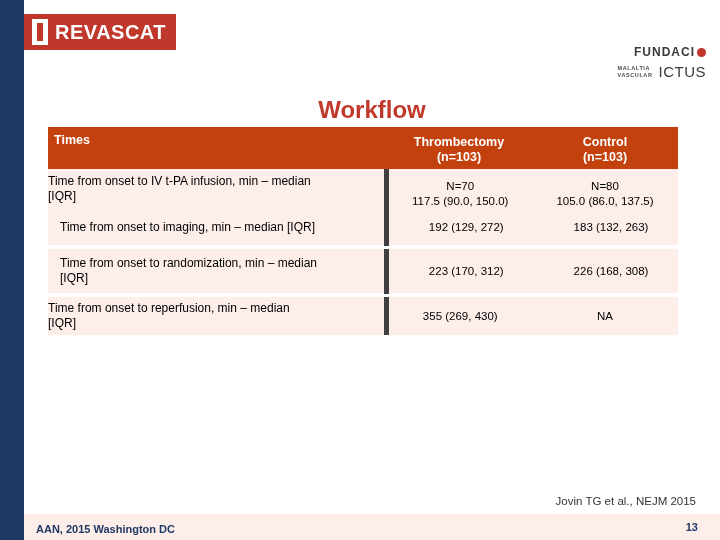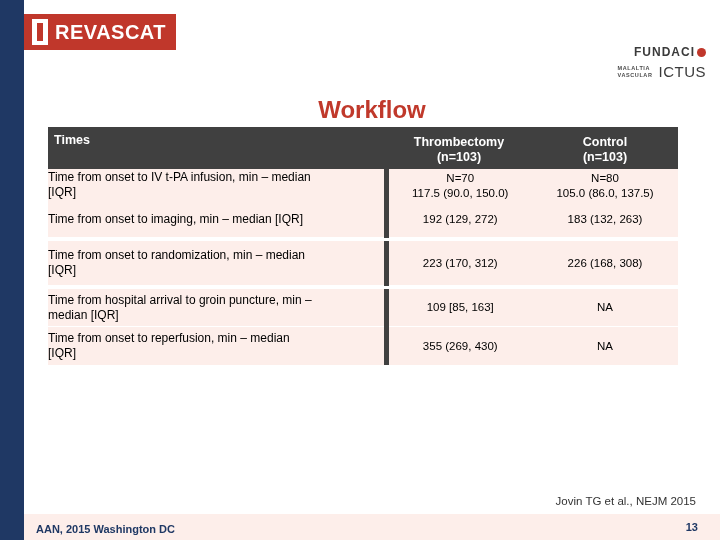--- a/index.html
+++ b/index.html
@@ -129,21 +129,21 @@
   }
   .tbl td {
     vertical-align: middle;
     padding: 0;
   }
   .col-a { width: 338px; }
   .col-b { width: 146px; }
   .col-c { width: 146px; }
 
   .hdr {
-    background: #404040;
+    background: #c2410c;
     color: #ffffff;
     font-size: 12.5px;
     font-weight: bold;
     height: 36px;
   }
   .hdr.left {
     text-align: left;
     padding-left: 6px;
     vertical-align: top;
     padding-top: 6px;
@@ -165,24 +165,25 @@
   }
   .lbl.mid { vertical-align: middle; }
 
   .val {
     background: #fdeeea;
     color: #000000;
     font-size: 11.5px;
     text-align: center;
     line-height: 15px;
   }
-  .val.top { vertical-align: top; padding-top: 2px; }
+  .val.top { vertical-align: top; padding-top: 10px; }
 
   .rowsep td {
     border-bottom: 1px solid #ffffff;
+    padding-left: 12px;
   }
   .band-sep {
     height: 3px;
     background: #ffffff;
   }
 
   
   .citation {
     position: absolute;
     right: 24px;
@@ -293,28 +294,20 @@
         <div>[IQR]</div>
       </td>
       <td class="val">223 (170, 312)</td>
       <td class="val">226 (168, 308)</td>
     </tr>
 
     <tr>
       <td class="band-sep" colspan="3"></td>
     </tr>
 
-    <tr class="rowsep">
-      <td class="lbl mid" style="height:37px;">
-        <div>Time from hospital arrival to groin puncture, min –</div>
-        <div>median [IQR]</div>
-      </td>
-      <td class="val">109 [85, 163]</td>
-      <td class="val">NA</td>
-    </tr>
 
     <tr>
       <td class="lbl mid" style="height:38px;">
         <div>Time from onset to reperfusion, min – median</div>
         <div>[IQR]</div>
       </td>
       <td class="val">355 (269, 430)</td>
       <td class="val">NA</td>
     </tr>
   </tbody>

